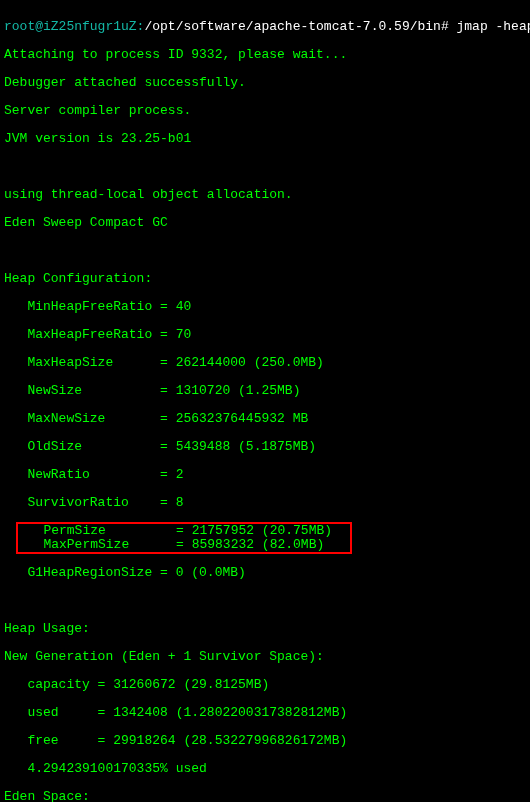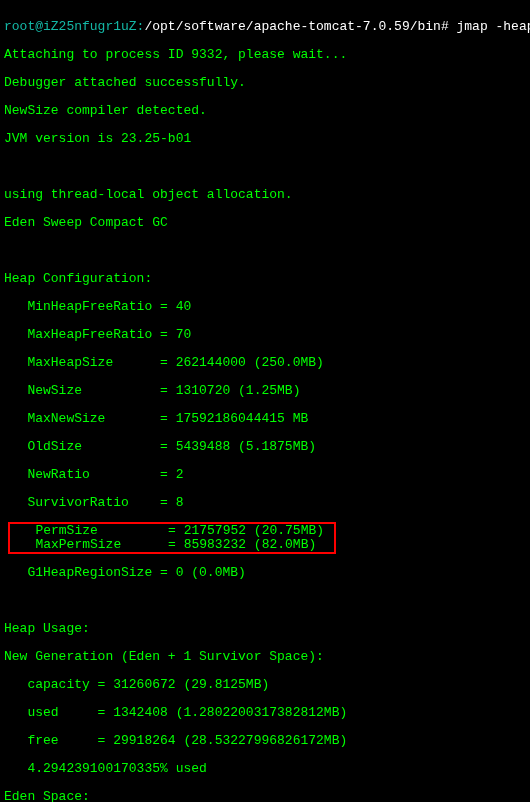--- a/index.html
+++ b/index.html
@@ -15,43 +15,43 @@
   .terminal {
     padding: 6px 4px 10px 4px;
     white-space: pre;
   }
   .prompt { color: #14b8a6; }
   .prompt-arg { color: #ffffff; }
   .line { display:block; }
   .highlight-box {
     border: 2px solid #ff0000;
     display: inline-block;
-    padding: 0 2px 0 2px;
-    margin: -2px 4px;
+    padding: 0 10px 0 2px;
+    margin: -2px 12px;
   }
 </style>
 </head>
 <body>
 
 <div class="terminal">
 <span class="line"><span class="prompt">root@iZ25nfugr1uZ:</span><span class="prompt-arg">/opt/software/apache-tomcat-7.0.59/bin#</span> <span class="prompt-arg">jmap -heap 9332</span></span>
 <span class="line">Attaching to process ID 9332, please wait...</span>
 <span class="line">Debugger attached successfully.</span>
-<span class="line">NewSize compiler detected.</span>
+<span class="line">Server compiler process.</span>
 <span class="line">JVM version is 23.25-b01</span>
 <span class="line"> </span>
 <span class="line">using thread-local object allocation.</span>
 <span class="line">Eden Sweep Compact GC</span>
 <span class="line"> </span>
 <span class="line">Heap Configuration:</span>
 <span class="line">   MinHeapFreeRatio = 40</span>
 <span class="line">   MaxHeapFreeRatio = 70</span>
 <span class="line">   MaxHeapSize      = 262144000 (250.0MB)</span>
 <span class="line">   NewSize          = 1310720 (1.25MB)</span>
-<span class="line">   MaxNewSize       = 17592186044415 MB</span>
+<span class="line">   MaxNewSize       = 25632376445932 MB</span>
 <span class="line">   OldSize          = 5439488 (5.1875MB)</span>
 <span class="line">   NewRatio         = 2</span>
 <span class="line">   SurvivorRatio    = 8</span>
 <span class="line"><span class="highlight-box"><span>   PermSize         = 21757952 (20.75MB)</span>
 <span>   MaxPermSize      = 85983232 (82.0MB)</span>  </span></span>
 <span class="line">   G1HeapRegionSize = 0 (0.0MB)</span>
 <span class="line"> </span>
 <span class="line">Heap Usage:</span>
 <span class="line">New Generation (Eden + 1 Survivor Space):</span>
 <span class="line">   capacity = 31260672 (29.8125MB)</span>

